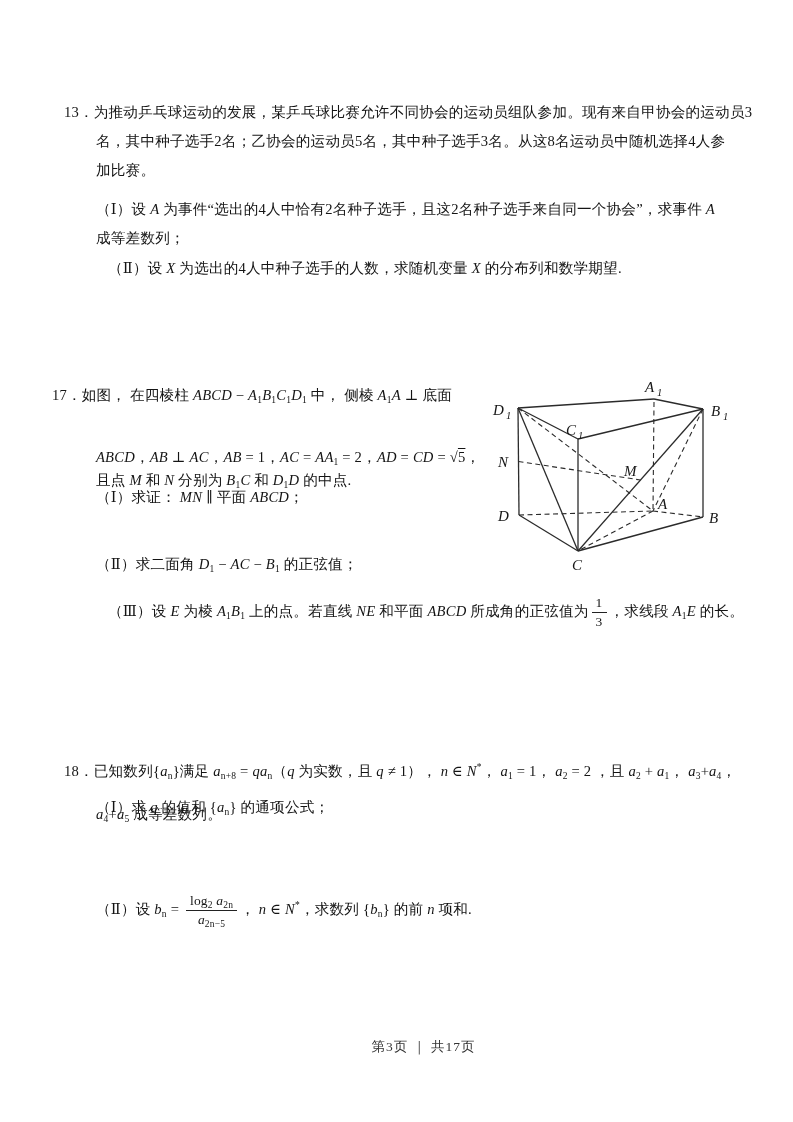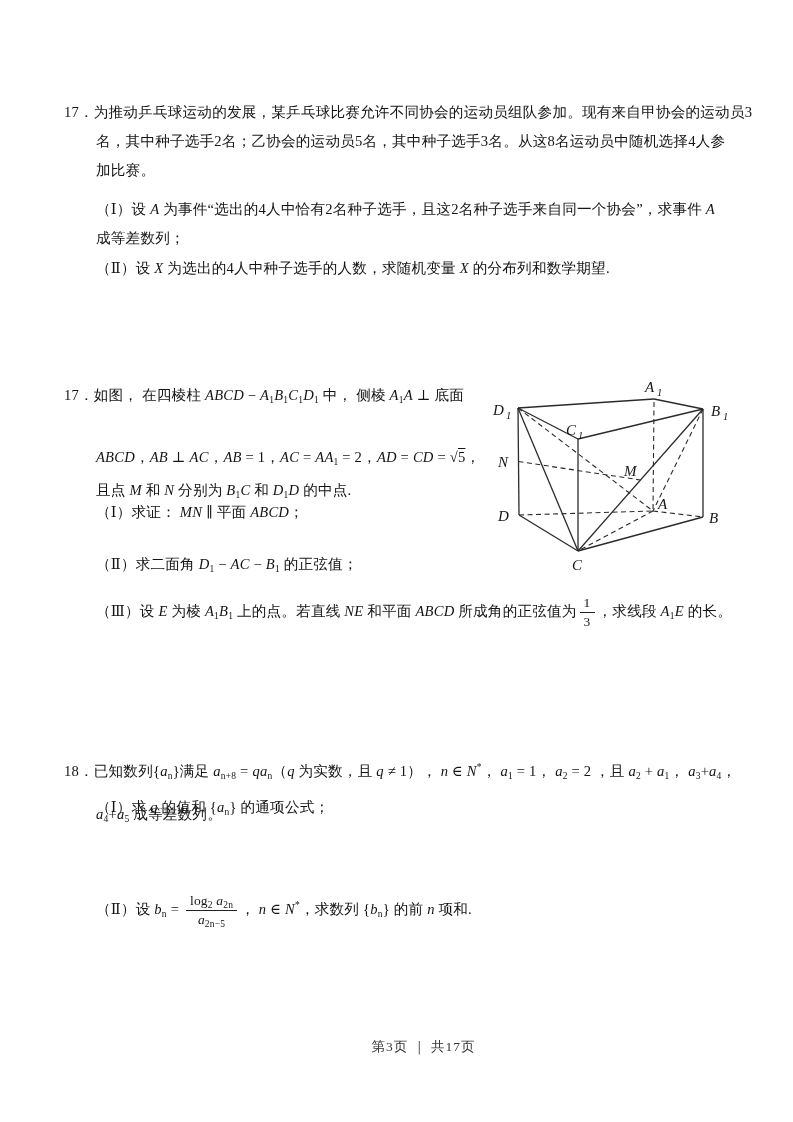--- a/index.html
+++ b/index.html
@@ -28,33 +28,33 @@
   svg text{
     font-family:"Liberation Serif","DejaVu Serif",serif;
     font-style:italic;font-size:15px;fill:#161616;
   }
   svg text.subd{font-size:10.5px;}
   .figwrap{position:absolute;left:481px;top:371px;width:272px;height:212px;}
 </style>
 </head>
 <body>
 
-<div class="line" style="left:64px;top:103px">17．为推动乒乓球运动的发展，某乒乓球比赛允许不同协会的运动员组队参加。现有来自甲协会的运动员3</div>
+<div class="line" style="left:64px;top:103px">13．为推动乒乓球运动的发展，某乒乓球比赛允许不同协会的运动员组队参加。现有来自甲协会的运动员3</div>
 <div class="line" style="left:96px;top:132px">名，其中种子选手2名；乙协会的运动员5名，其中种子选手3名。从这8名运动员中随机选择4人参</div>
 <div class="line" style="left:96px;top:161px">加比赛。</div>
 <div class="line" style="left:96px;top:200px">（Ⅰ）设 <i>A</i> 为事件“选出的4人中恰有2名种子选手，且这2名种子选手来自同一个协会”，求事件 <i>A</i></div>
 <div class="line" style="left:96px;top:229px">成等差数列；</div>
-<div class="line" style="left:96px;top:259px">（Ⅱ）设 <i>X</i> 为选出的4人中种子选手的人数，求随机变量 <i>X</i> 的分布列和数学期望.</div>
+<div class="line" style="left:108px;top:259px">（Ⅱ）设 <i>X</i> 为选出的4人中种子选手的人数，求随机变量 <i>X</i> 的分布列和数学期望.</div>
 
-<div class="line" style="left:64px;top:386px">17．如图， 在四棱柱 <i>ABCD</i> − <i>A</i><sub>1</sub><i>B</i><sub>1</sub><i>C</i><sub>1</sub><i>D</i><sub>1</sub> 中， 侧棱 <i>A</i><sub>1</sub><i>A</i> ⊥ 底面</div>
+<div class="line" style="left:52px;top:386px">17．如图， 在四棱柱 <i>ABCD</i> − <i>A</i><sub>1</sub><i>B</i><sub>1</sub><i>C</i><sub>1</sub><i>D</i><sub>1</sub> 中， 侧棱 <i>A</i><sub>1</sub><i>A</i> ⊥ 底面</div>
 <div class="line" style="left:96px;top:448px"><i>ABCD</i>，<i>AB</i> ⊥ <i>AC</i>，<i>AB</i> = 1，<i>AC</i> = <i>AA</i><sub>1</sub> = 2，<i>AD</i> = <i>CD</i> = √<span class="sr">5</span>，</div>
-<div class="line" style="left:96px;top:481px">且点 <i>M</i> 和 <i>N</i> 分别为 <i>B</i><sub>1</sub><i>C</i> 和 <i>D</i><sub>1</sub><i>D</i> 的中点.</div>
-<div class="line" style="left:96px;top:503px">（Ⅰ）求证： <i>MN</i> ∥ 平面 <i>ABCD</i>；</div>
+<div class="line" style="left:96px;top:471px">且点 <i>M</i> 和 <i>N</i> 分别为 <i>B</i><sub>1</sub><i>C</i> 和 <i>D</i><sub>1</sub><i>D</i> 的中点.</div>
+<div class="line" style="left:96px;top:488px">（Ⅰ）求证： <i>MN</i> ∥ 平面 <i>ABCD</i>；</div>
 <div class="line" style="left:96px;top:555px">（Ⅱ）求二面角 <i>D</i><sub>1</sub> − <i>AC</i> − <i>B</i><sub>1</sub> 的正弦值；</div>
-<div class="line" style="left:96px;top:595px">（Ⅲ）设 <i>E</i> 为棱 <i>A</i><sub>1</sub><i>B</i><sub>1</sub> 上的点。若直线 <i>NE</i> 和平面 <i>ABCD</i> 所成角的正弦值为<span class="frac">
+<div class="line" style="left:108px;top:595px">（Ⅲ）设 <i>E</i> 为棱 <i>A</i><sub>1</sub><i>B</i><sub>1</sub> 上的点。若直线 <i>NE</i> 和平面 <i>ABCD</i> 所成角的正弦值为<span class="frac">
       <span class="fn">1</span>
       <span class="fd">3</span>
     </span>，求线段 <i>A</i><sub>1</sub><i>E</i> 的长。</div>
 
 <div class="figwrap">
 <svg width="272" height="212" viewBox="0 0 272 212">
   <g stroke="#2b2b2b" stroke-width="1.3" fill="none">
     <line x1="37" y1="37" x2="173" y2="28"></line>
     <line x1="173" y1="28" x2="222" y2="38"></line>
     <line x1="37" y1="37" x2="97" y2="68"></line>

